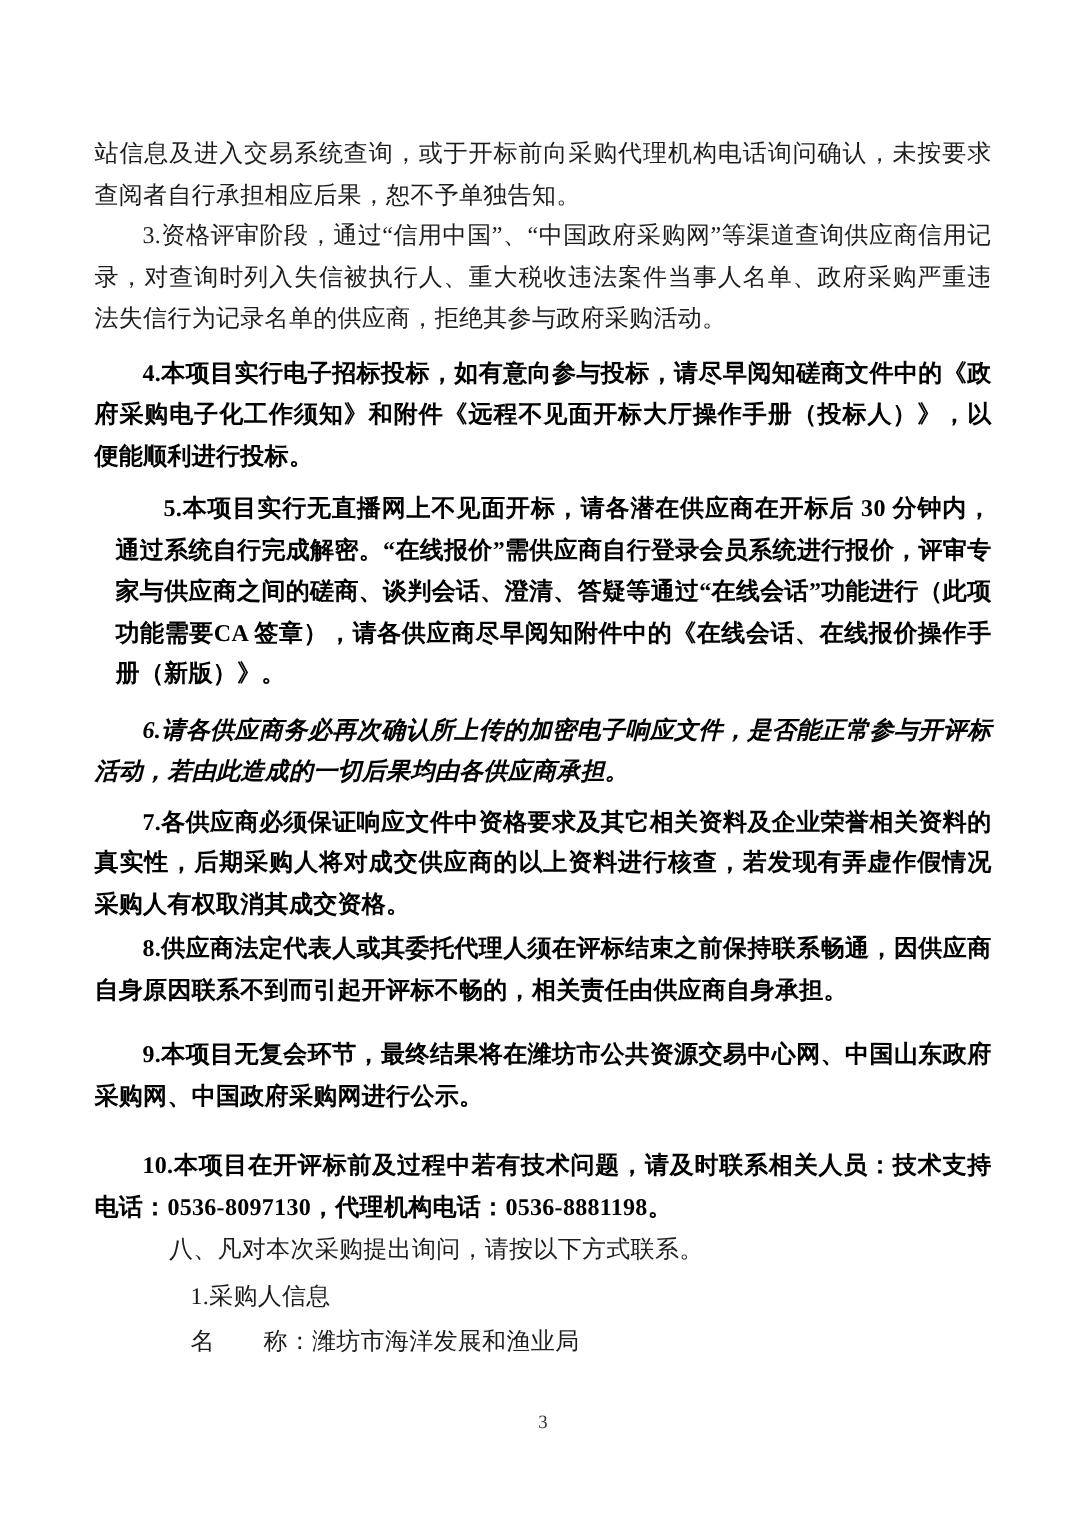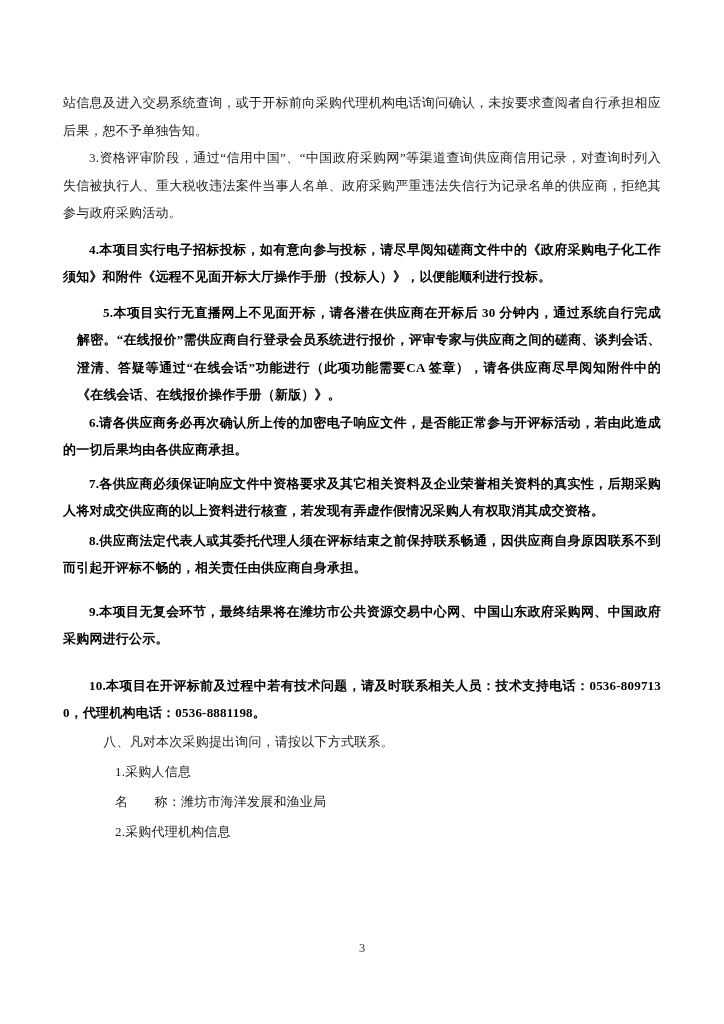--- a/index.html
+++ b/index.html
@@ -17,37 +17,37 @@
     color: #1c1c1c;
   }
   .content {
     position: absolute;
     left: 63px;
     top: 89px;
     width: 598px;
   }
   .para {
     margin: 0;
-    font-size: 13px;
+    font-size: 16px;
     line-height: 27.5px;
     text-align: justify;
     text-justify: inter-character;
     letter-spacing: 0.2px;
     word-break: break-all;
   }
   .indent-2 { text-indent: 2em; }
   .indent-3 { text-indent: 3.1em; }
   .indent-4 { text-indent: 4em; }
   .bold {
     font-weight: bold;
     color: #000000;
   }
   .mt-item4  { margin-top: 9px; }
   .mt-item5  { margin-top: 8px; margin-left: 14px; }
-  .mt-item6  { margin-top: 0; }
+  .mt-item6  { margin-top: 10px; font-style: italic; }
   .mt-item7  { margin-top: 6px; }
   .mt-item8  { margin-top: 2px; }
   .mt-item9  { margin-top: 16px; }
   .mt-item10 { margin-top: 19px; }
   .mt-inquiry { margin-top: 1px; }
   .contact-line {
     line-height: 30px;
     text-align: left;
   }
   .mt-contact { margin-top: 2px; }
@@ -86,18 +86,17 @@
     <p class="para indent-2 bold mt-item10">10.本项目在开评标前及过程中若有技术问题，请及时联系相关人员：技术支持电话：0536-8097130，代理机构电话：0536-8881198。</p>
 
     <p class="para indent-3 mt-inquiry">八、凡对本次采购提出询问，请按以下方式联系。</p>
 
     <p class="para contact-line indent-4 mt-contact">1.采购人信息</p>
 
     <p class="para contact-line indent-4">名　　称：潍坊市海洋发展和渔业局</p>
 
 
 
-    <p class="para contact-line indent-4">2.采购代理机构信息</p>
 
   </div>
 
   <div class="page-number">3</div>
 </div>
 
 </body></html>

